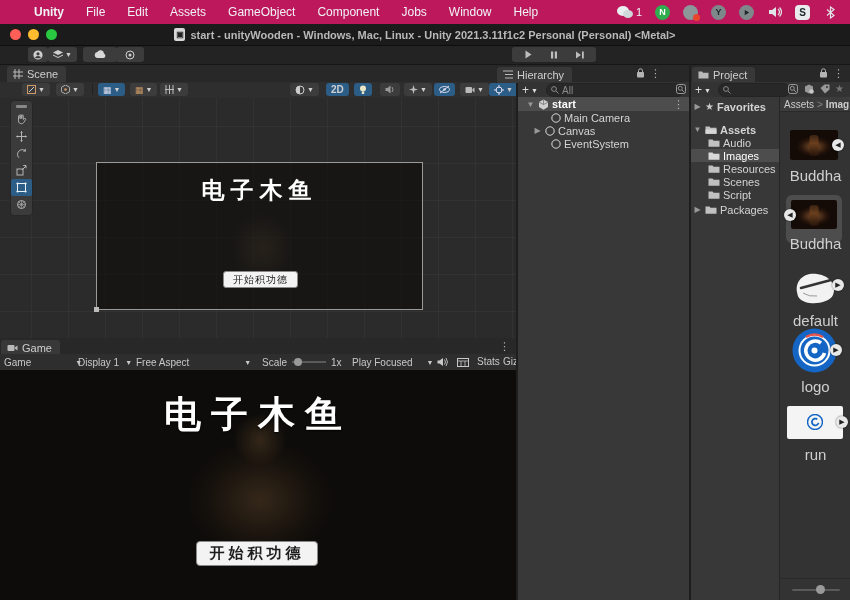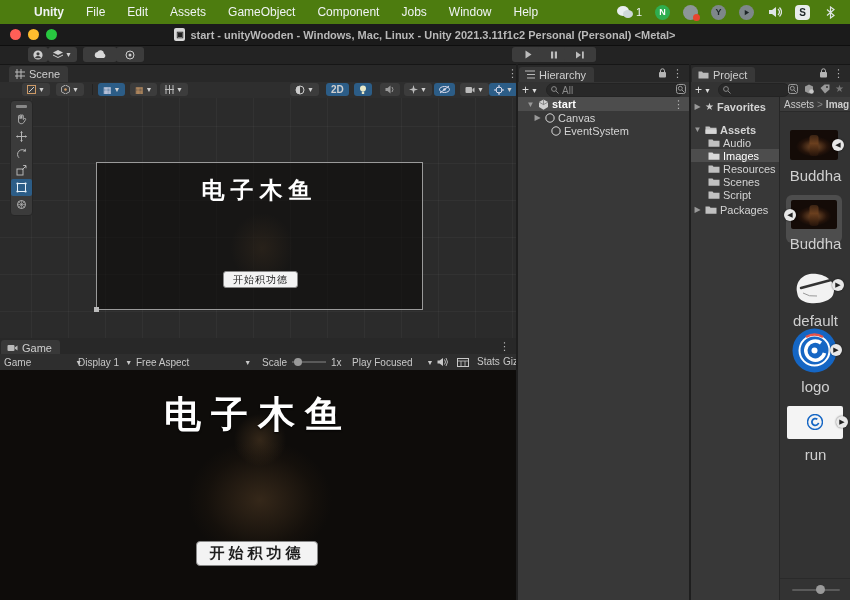--- a/index.html
+++ b/index.html
@@ -3,21 +3,21 @@
 <meta charset="utf-8">
 <style>
   html,body{margin:0;padding:0;background:#000;}
   #app{position:relative;width:850px;height:600px;overflow:hidden;background:#282828;
        font-family:"Liberation Sans",sans-serif;-webkit-font-smoothing:antialiased;color:#c8c8c8;}
   .r{position:absolute;}
   .flex{display:flex;align-items:center;}
   svg{display:block;}
 
   
-  #menubar{left:0;top:0;width:850px;height:24px;background:#4d7c0f;display:flex;align-items:center;
+  #menubar{left:0;top:0;width:850px;height:24px;background:#be185d;display:flex;align-items:center;
            font-size:12px;color:#f0f4f5;}
   #menubar .apple{margin-left:14px;font-size:13px;}
   #menubar .menu{margin-left:22px;}
   #menubar .menu.first{font-weight:bold;margin-left:20px;}
   #menubar .status{margin-left:auto;display:flex;align-items:center;gap:13px;margin-right:12px;}
   .sico{width:15px;height:15px;display:flex;align-items:center;justify-content:center;}
 
   
   #titlebar{left:0;top:24px;width:850px;height:21px;background:#1b1b1b;border-bottom:1px solid #0e0e0e;}
   .tl{width:11px;height:11px;border-radius:50%;display:inline-block;}
@@ -180,21 +180,21 @@
         </svg>
     </span>
     <span class="ubtn" style="position:absolute;left:564px;top:1px;width:22px;">
       <svg width="10" height="8" viewBox="0 0 10 8">
           <path d="M1 0.5l5 3.5-5 3.5z" fill="#bdbdbd"></path>
           <rect x="7" y="0.5" width="1.8" height="7" fill="#bdbdbd"></rect>
         </svg>
     </span>
   </div>
 
-  <div class="r tabbar" style="left:8px;top:65px;width:516px;height:17px;">
+  <div class="r tabbar" style="left:0;top:65px;width:516px;height:17px;padding-left:6px;">
     <span class="tab">
       <svg width="10" height="10" viewBox="0 0 10 10">
           <path d="M2 0v10M6 0v10M0 3h10M0 7h10" stroke="#b9b9b9" stroke-width="1" fill="none"></path>
         </svg>
       <span>Scene</span>
     </span>
     <span class="kebab" style="position:absolute;right:6px;top:2px;">⋮</span>
   </div>
   <div class="r ptool" style="left:0;top:82px;width:516px;height:16px;">
     <span class="ubtn" style="position:absolute;left:22px;top:1px;height:13px;">
@@ -387,21 +387,21 @@
          background:radial-gradient(closest-side, rgba(85,62,38,.55), rgba(40,28,16,.25) 60%, transparent 80%);"></div>
     <div class="statue" style="left:225px;top:35px;width:70px;height:70px;
          background:radial-gradient(closest-side, rgba(90,66,40,.5), transparent 75%);"></div>
     <div id="gametitle">电子木鱼</div>
     <div id="gamebtn" class="wbtn">开始积功德</div>
   </div>
 
   <div class="r vdiv" style="left:516px;top:64px;width:2px;height:536px;"></div>
   <div class="r vdiv" style="left:689px;top:64px;width:2px;height:536px;"></div>
 
-  <div class="r tabbar" style="left:518px;top:65px;width:171px;height:17px;">
+  <div class="r tabbar" style="left:496px;top:65px;width:171px;height:17px;">
     <span class="tab">
       <svg width="10" height="9" viewBox="0 0 10 9">
           <path d="M0 1h10M2 4.5h8M2 8h8" stroke="#b9b9b9"></path>
         </svg>
       <span>Hierarchy</span>
     </span>
     <span style="position:absolute;right:22px;top:3px;">
       <svg width="9" height="10" viewBox="0 0 9 10">
           <rect x="1" y="4" width="7" height="5.5" rx="1" fill="#b5b5b5"></rect>
           <path d="M2.5 4V2.8a2 2 0 014 0V4" stroke="#b5b5b5" fill="none"></path>
@@ -428,20 +428,28 @@
   </div>
   <div class="r panelbody" style="left:518px;top:97px;width:171px;height:503px;">
     <div class="treerow sel" style="height:14px;font-weight:bold;color:#fff;">
       <span class="arrow" style="margin-left:8px;">▼</span>
       <svg width="11" height="11" viewBox="0 0 11 11">
           <path d="M5.5 0.5l4.5 2.6v5L5.5 10.7 1 8.1v-5z" fill="#cfcfcf"></path>
           <path d="M5.5 0.5v5.1M1 3.1l4.5 2.5 4.5-2.5" stroke="#6a6a6a" stroke-width="0.7" fill="none"></path>
         </svg>
       <span>start</span>
       <span class="kebab" style="margin-left:auto;margin-right:5px;font-weight:normal;">⋮</span>
+    </div>
+    <div class="treerow">
+      <span style="width:30px;flex:0 0 30px;"></span>
+      <svg width="10" height="10" viewBox="0 0 11 11">
+          <circle cx="5.5" cy="5.5" r="4.8" stroke="#b5b5b5" fill="none"></circle>
+          <path d="M5.5 0.7l4.1 2.4v4.8L5.5 10.3 1.4 7.9V3.1z" stroke="#b5b5b5" stroke-width="0.7" fill="none"></path>
+        </svg>
+      <span>Main Camera</span>
     </div>
     <div class="treerow">
       <span style="width:12px;flex:0 0 12px;"></span>
       <span class="arrow">▶</span>
       <svg width="10" height="10" viewBox="0 0 11 11">
           <circle cx="5.5" cy="5.5" r="4.8" stroke="#b5b5b5" fill="none"></circle>
           <path d="M5.5 0.7l4.1 2.4v4.8L5.5 10.3 1.4 7.9V3.1z" stroke="#b5b5b5" stroke-width="0.7" fill="none"></path>
         </svg>
       <span>Canvas</span>
     </div>

